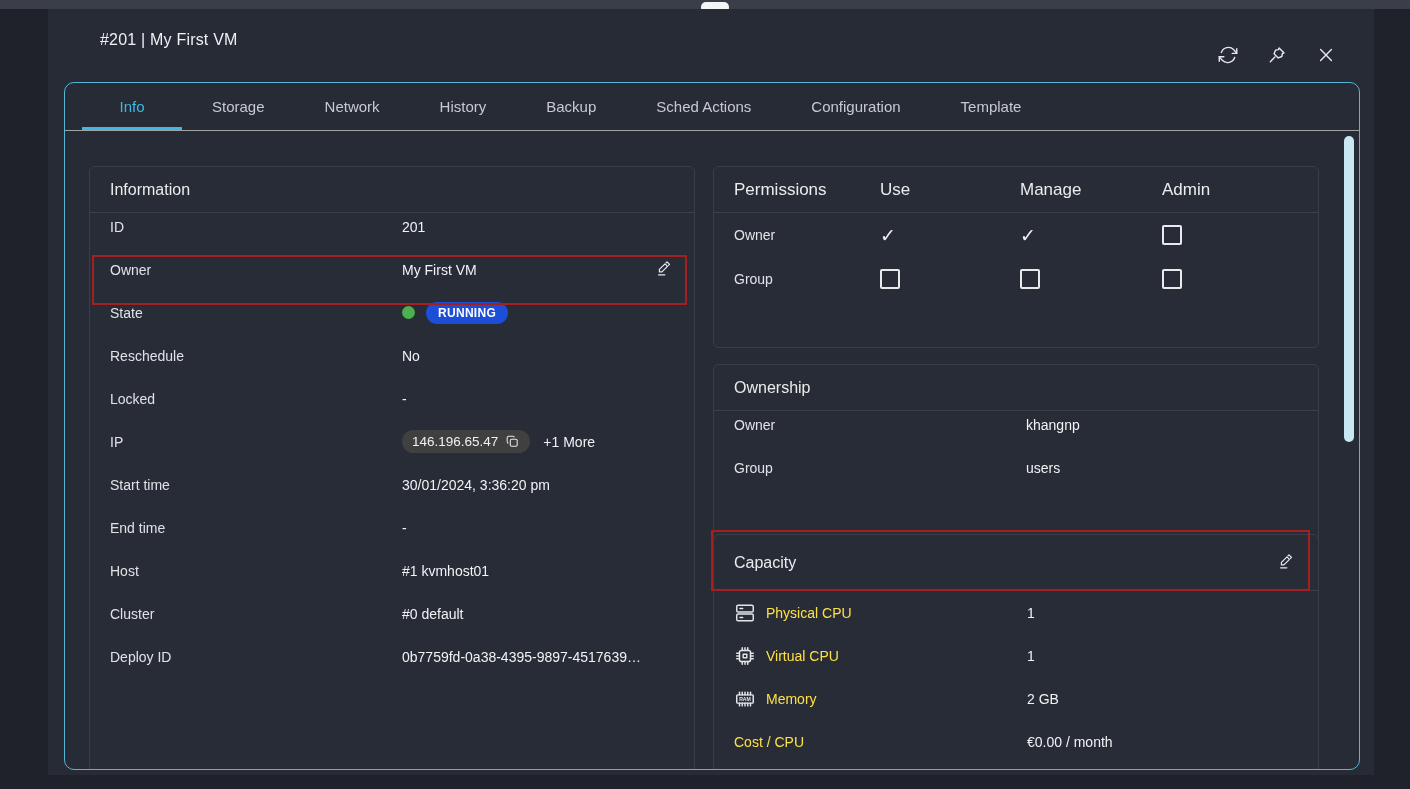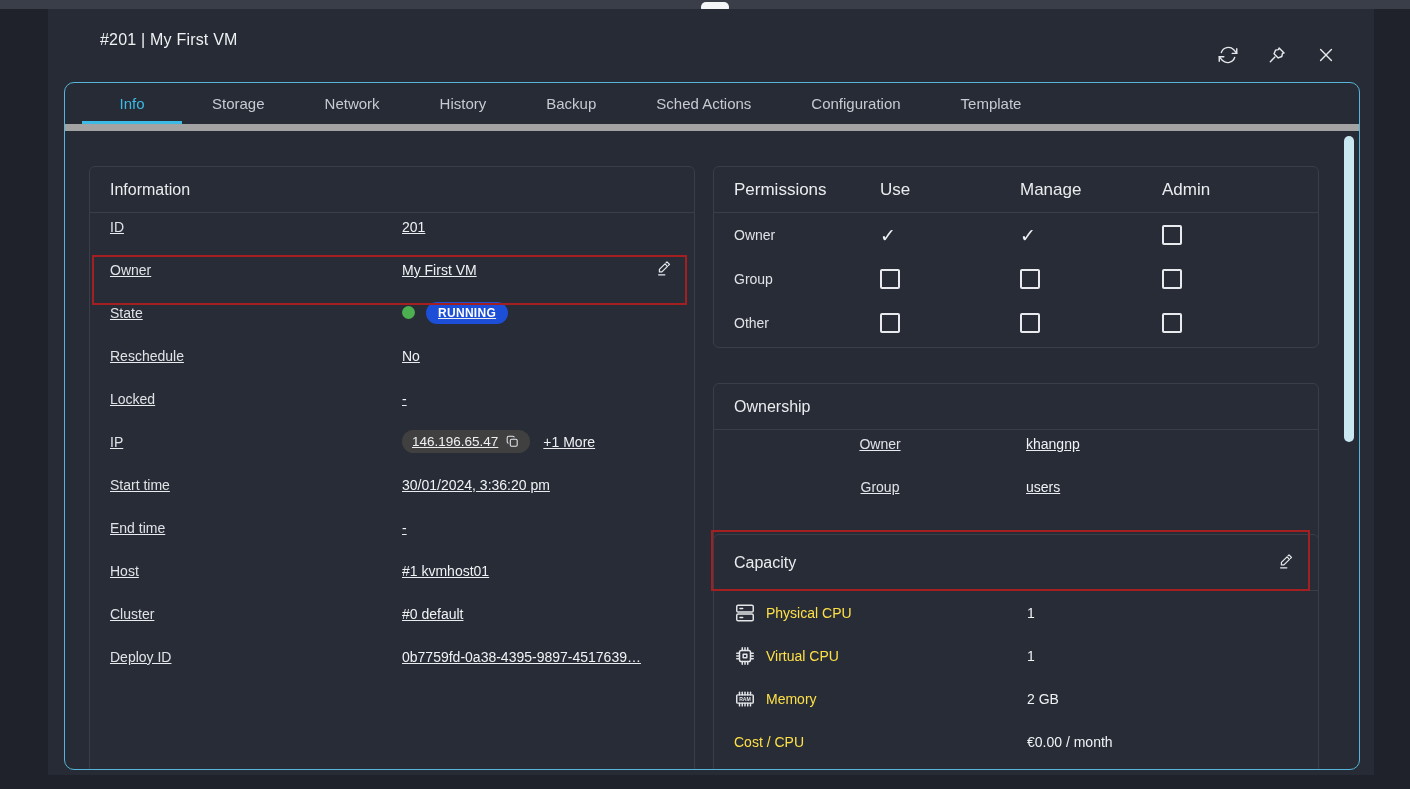--- a/index.html
+++ b/index.html
@@ -23,41 +23,41 @@
   .header-actions { position:absolute; right:37px; top:0; height:48px; display:flex; align-items:center; gap:27px; }
   .icon-btn { width:22px; height:22px; color:#e6e8eb; cursor:pointer; display:flex; align-items:center; justify-content:center; }
   .icon-btn svg { width:20px; height:20px; stroke:currentColor; fill:none; stroke-width:1.7; stroke-linecap:round; stroke-linejoin:round; }
 
   
   .panel {
     position:absolute; left:16px; top:73px; width:1296px; height:688px;
     border:1px solid #56b6d9; border-radius:10px; overflow:hidden;
   }
 
-  .tabs { position:relative; height:48px; display:flex; align-items:stretch; padding-left:17px; border-bottom:7px solid #a3a3a3; }
+  .tabs { position:relative; height:48px; display:flex; align-items:stretch; padding-left:17px; border-bottom:1px solid #a3a3a3; }
   .tab { position:relative; min-width:100px; padding:0 30px; display:flex; align-items:center; justify-content:center;
          font-size:15px; color:#c7cad1; cursor:pointer; }
   .tab.active { color:#3cbae4; }
   .tab.active::after { content:""; position:absolute; left:0; bottom:0; width:100%; height:3px; background:#3cbae4; }
 
   
   .card { position:absolute; border:1px solid #3a3e49; border-radius:6px; background:#282c36; }
   .card-header { height:46px; display:flex; align-items:center; padding:0 20px; font-size:16px; color:#eaecee;
                  border-bottom:1px solid #3a3e49; }
   .card-header .edit { margin-left:auto; }
   .edit { width:22px; height:22px; color:#e6e8eb; cursor:pointer; }
   .edit svg { width:20px; height:20px; stroke:currentColor; fill:none; stroke-width:1.5; stroke-linecap:round; stroke-linejoin:round; }
 
   #info-card { left:24px; top:83px; width:606px; height:700px; }
   #perm-card { left:648px; top:83px; width:606px; height:182px; }
-  #own-card  { left:648px; top:300px; width:606px; height:180px;text-align:center; }
+  #own-card  { left:648px; top:281px; width:606px; height:180px; }
   #cap-card  { left:648px; top:451px; width:606px; height:330px; }
   #cap-card .card-header { height:56px; }
 
-  .row { height:43px; display:flex; align-items:center; padding:0 18px 16px 20px; font-size:14px;text-decoration:underline; }
+  .row { height:43px; display:flex; align-items:center; padding:0 18px 16px 20px; font-size:14px; }
   .row .label { width:292px; flex:0 0 292px; color:#e0e2e6; }
   .row .value { color:#f0f2f4; }
   .row .edit { margin-left:auto; }
 
   
   .state-dot { width:13px; height:13px; border-radius:50%; background:#4caf50; margin-right:11px; }
   .badge { background:#1d4ed8; color:#fff; font-size:12px; font-weight:bold; letter-spacing:.3px;
            padding:4px 12px; border-radius:12px; }
 
   
@@ -225,26 +225,20 @@
         <span class="perm-cell is-check"></span>
         <span class="perm-cell is-check"></span>
         <span class="perm-cell is-box"></span>
       </div>
       <div class="perm-grid perm-row">
         <span>Group</span>
         <span class="perm-cell is-box"></span>
         <span class="perm-cell is-box"></span>
         <span class="perm-cell is-box"></span>
       </div>
-      <div class="perm-grid perm-row">
-        <span>Other</span>
-        <span class="perm-cell is-box"></span>
-        <span class="perm-cell is-box"></span>
-        <span class="perm-cell is-box"></span>
-      </div>
     </section>
 
     <section class="card" id="own-card">
       <div class="card-header">Ownership</div>
       <div class="row">
         <span class="label">Owner</span>
         <span class="value link">khangnp</span>
       </div>
       <div class="row">
         <span class="label">Group</span>

